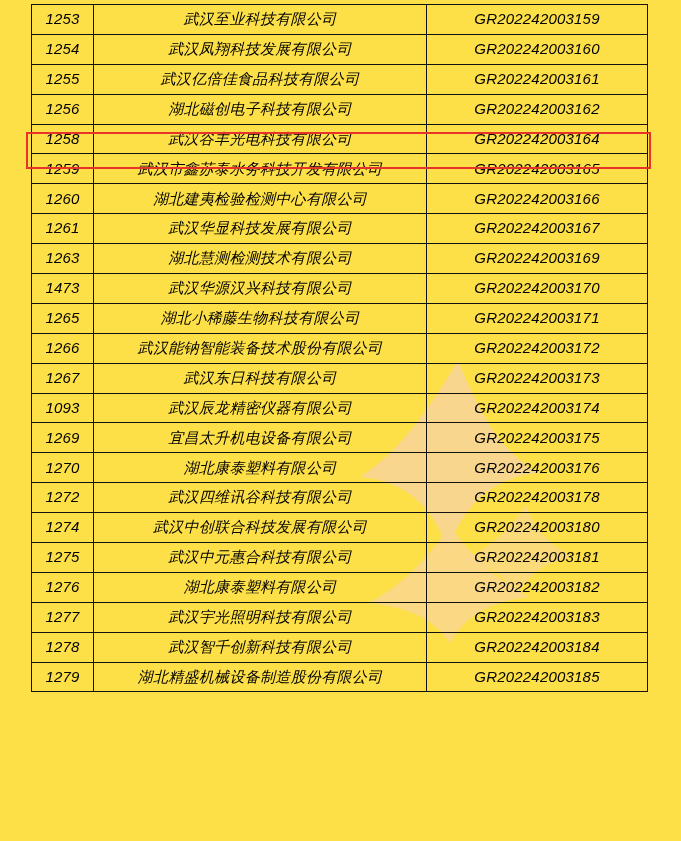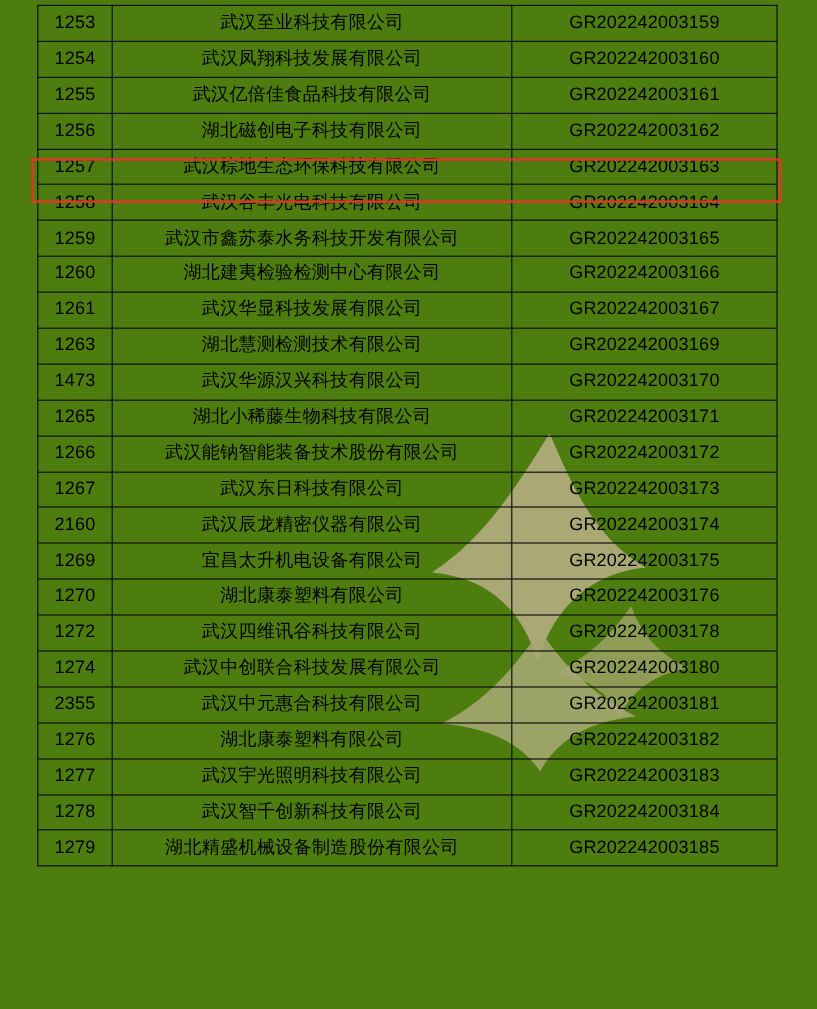--- a/index.html
+++ b/index.html
@@ -11,21 +11,22 @@
     width: 681px;
     height: 841px;
     font-family: "Liberation Sans", sans-serif;
     position: relative;
     overflow: hidden;
   }
   .page {
     position: relative;
     width: 681px;
     height: 841px;
-    background: #4d7c0f;
+    background: #fde047;
+    font-style: italic;
   }
   
   .watermark {
     position: absolute;
     left: 330px;
     top: 355px;
     width: 260px;
     height: 290px;
     pointer-events: none;
     z-index: 0;
@@ -115,25 +116,20 @@
           <td class="col-idx">1255</td>
           <td class="col-name">武汉亿倍佳食品科技有限公司</td>
           <td class="col-code">GR202242003161</td>
         </tr>
         <tr>
           <td class="col-idx">1256</td>
           <td class="col-name">湖北磁创电子科技有限公司</td>
           <td class="col-code">GR202242003162</td>
         </tr>
         <tr>
-          <td class="col-idx">1257</td>
-          <td class="col-name">武汉棕地生态环保科技有限公司</td>
-          <td class="col-code">GR202242003163</td>
-        </tr>
-        <tr>
           <td class="col-idx">1258</td>
           <td class="col-name">武汉谷丰光电科技有限公司</td>
           <td class="col-code">GR202242003164</td>
         </tr>
         <tr>
           <td class="col-idx">1259</td>
           <td class="col-name">武汉市鑫苏泰水务科技开发有限公司</td>
           <td class="col-code">GR202242003165</td>
         </tr>
         <tr>
@@ -165,21 +161,21 @@
           <td class="col-idx">1266</td>
           <td class="col-name">武汉能钠智能装备技术股份有限公司</td>
           <td class="col-code">GR202242003172</td>
         </tr>
         <tr>
           <td class="col-idx">1267</td>
           <td class="col-name">武汉东日科技有限公司</td>
           <td class="col-code">GR202242003173</td>
         </tr>
         <tr>
-          <td class="col-idx">2160</td>
+          <td class="col-idx">1093</td>
           <td class="col-name">武汉辰龙精密仪器有限公司</td>
           <td class="col-code">GR202242003174</td>
         </tr>
         <tr>
           <td class="col-idx">1269</td>
           <td class="col-name">宜昌太升机电设备有限公司</td>
           <td class="col-code">GR202242003175</td>
         </tr>
         <tr>
           <td class="col-idx">1270</td>
@@ -190,21 +186,21 @@
           <td class="col-idx">1272</td>
           <td class="col-name">武汉四维讯谷科技有限公司</td>
           <td class="col-code">GR202242003178</td>
         </tr>
         <tr>
           <td class="col-idx">1274</td>
           <td class="col-name">武汉中创联合科技发展有限公司</td>
           <td class="col-code">GR202242003180</td>
         </tr>
         <tr>
-          <td class="col-idx">2355</td>
+          <td class="col-idx">1275</td>
           <td class="col-name">武汉中元惠合科技有限公司</td>
           <td class="col-code">GR202242003181</td>
         </tr>
         <tr>
           <td class="col-idx">1276</td>
           <td class="col-name">湖北康泰塑料有限公司</td>
           <td class="col-code">GR202242003182</td>
         </tr>
         <tr>
           <td class="col-idx">1277</td>

